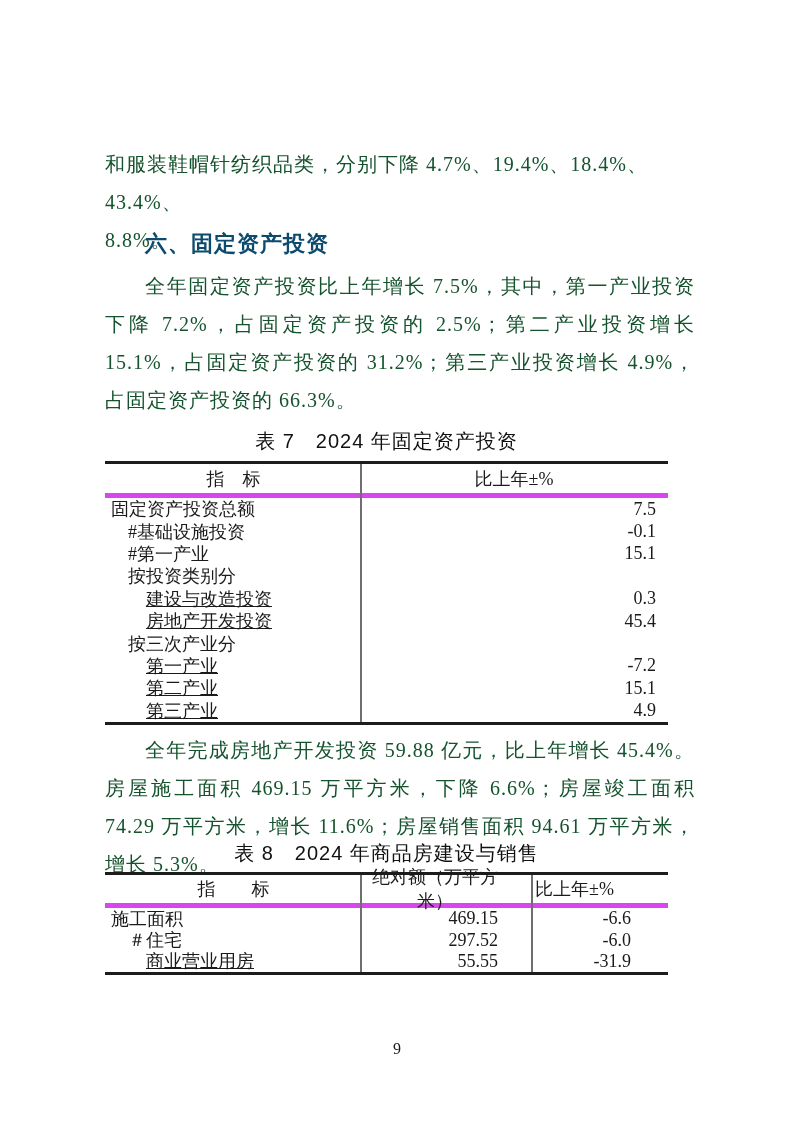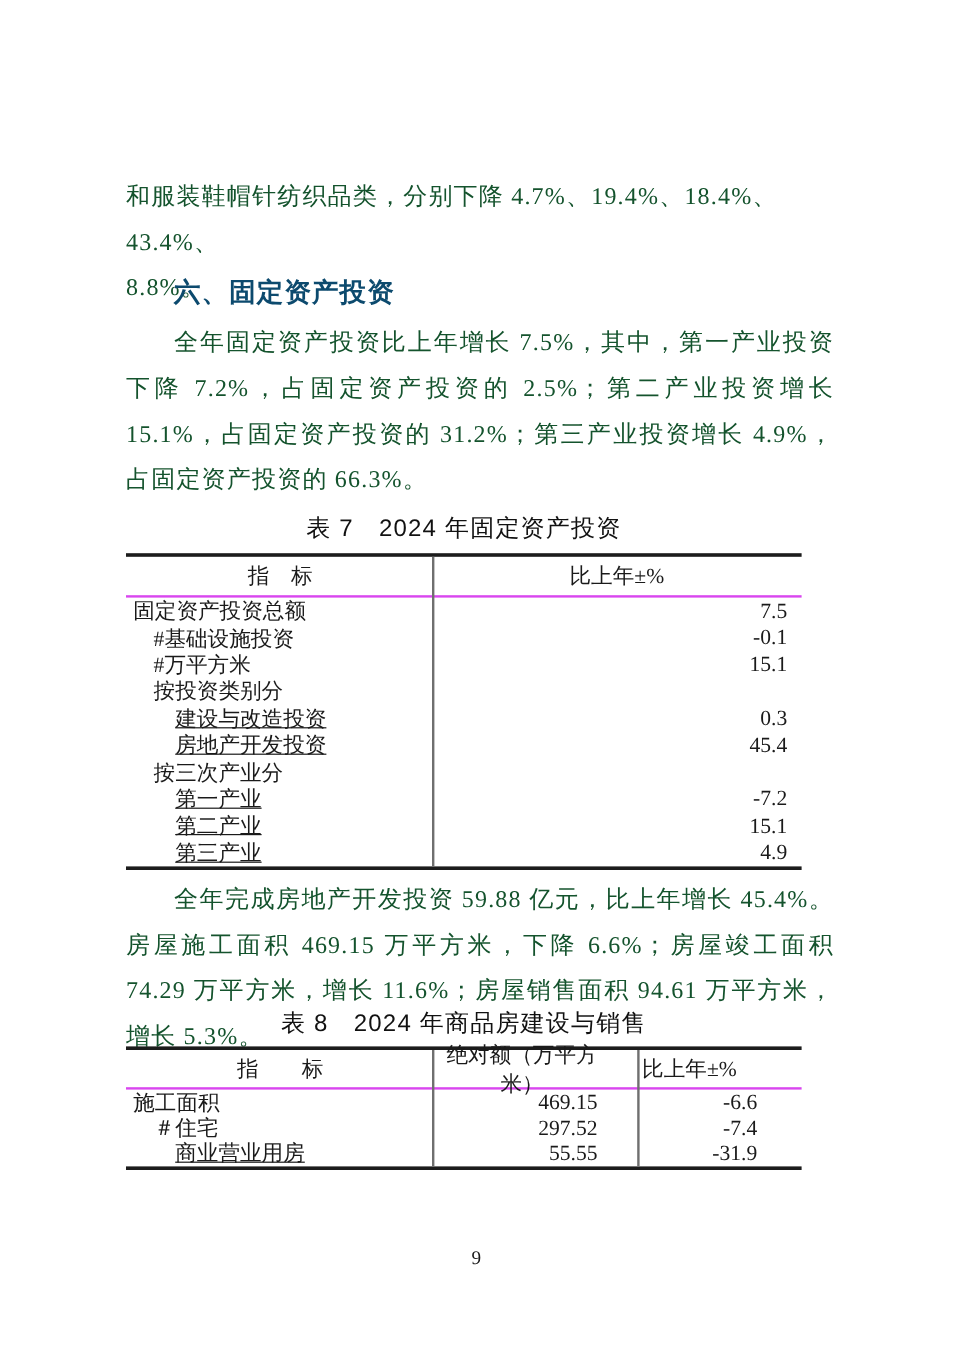--- a/index.html
+++ b/index.html
@@ -54,21 +54,21 @@
     left: 105px;
     width: 563px;
     border-top: 3px solid #1c1c1c;
     border-bottom: 3px solid #1c1c1c;
     font-size: 18px;
     color: #1a1a1a;
   }
   .t-header {
     display: flex;
     align-items: center;
-    border-bottom: 2px solid #d946ef;
+    border-bottom: 5px solid #d946ef;
   }
   .t-header .hcell { text-align: center; }
   .t-row { display: flex; align-items: center; }
   .cell-label { flex: none; }
   .cell-value { flex: none; text-align: right; padding-right: 10px; }
   .vline {
     position: absolute;
     top: 0; bottom: 0;
     width: 2px;
     background: #6f6f6f;
@@ -127,21 +127,21 @@
     </div>
     <div class="t-row">
       <div class="cell-label col1 indent-0">固定资产投资总额</div>
       <div class="cell-value col2">7.5</div>
     </div>
     <div class="t-row">
       <div class="cell-label col1 indent-1">#基础设施投资</div>
       <div class="cell-value col2">-0.1</div>
     </div>
     <div class="t-row">
-      <div class="cell-label col1 indent-1">#万平方米</div>
+      <div class="cell-label col1 indent-1">#第一产业</div>
       <div class="cell-value col2">15.1</div>
     </div>
     <div class="t-row">
       <div class="cell-label col1 indent-1">按投资类别分</div>
       <div class="cell-value col2"></div>
     </div>
     <div class="t-row">
       <div class="cell-label col1 indent-2">建设与改造投资</div>
       <div class="cell-value col2">0.3</div>
     </div>
@@ -180,21 +180,21 @@
       <div class="hcell col3">比上年±%</div>
     </div>
     <div class="t-row">
       <div class="cell-label col1 indent-0">施工面积</div>
       <div class="cell-value col2">469.15</div>
       <div class="cell-value col3">-6.6</div>
     </div>
     <div class="t-row">
       <div class="cell-label col1 indent-1">＃住宅</div>
       <div class="cell-value col2">297.52</div>
-      <div class="cell-value col3">-7.4</div>
+      <div class="cell-value col3">-6.0</div>
     </div>
     <div class="t-row">
       <div class="cell-label col1 indent-2">商业营业用房</div>
       <div class="cell-value col2">55.55</div>
       <div class="cell-value col3">-31.9</div>
     </div>
   </div>
 
   <div class="page-number">9</div>
 

